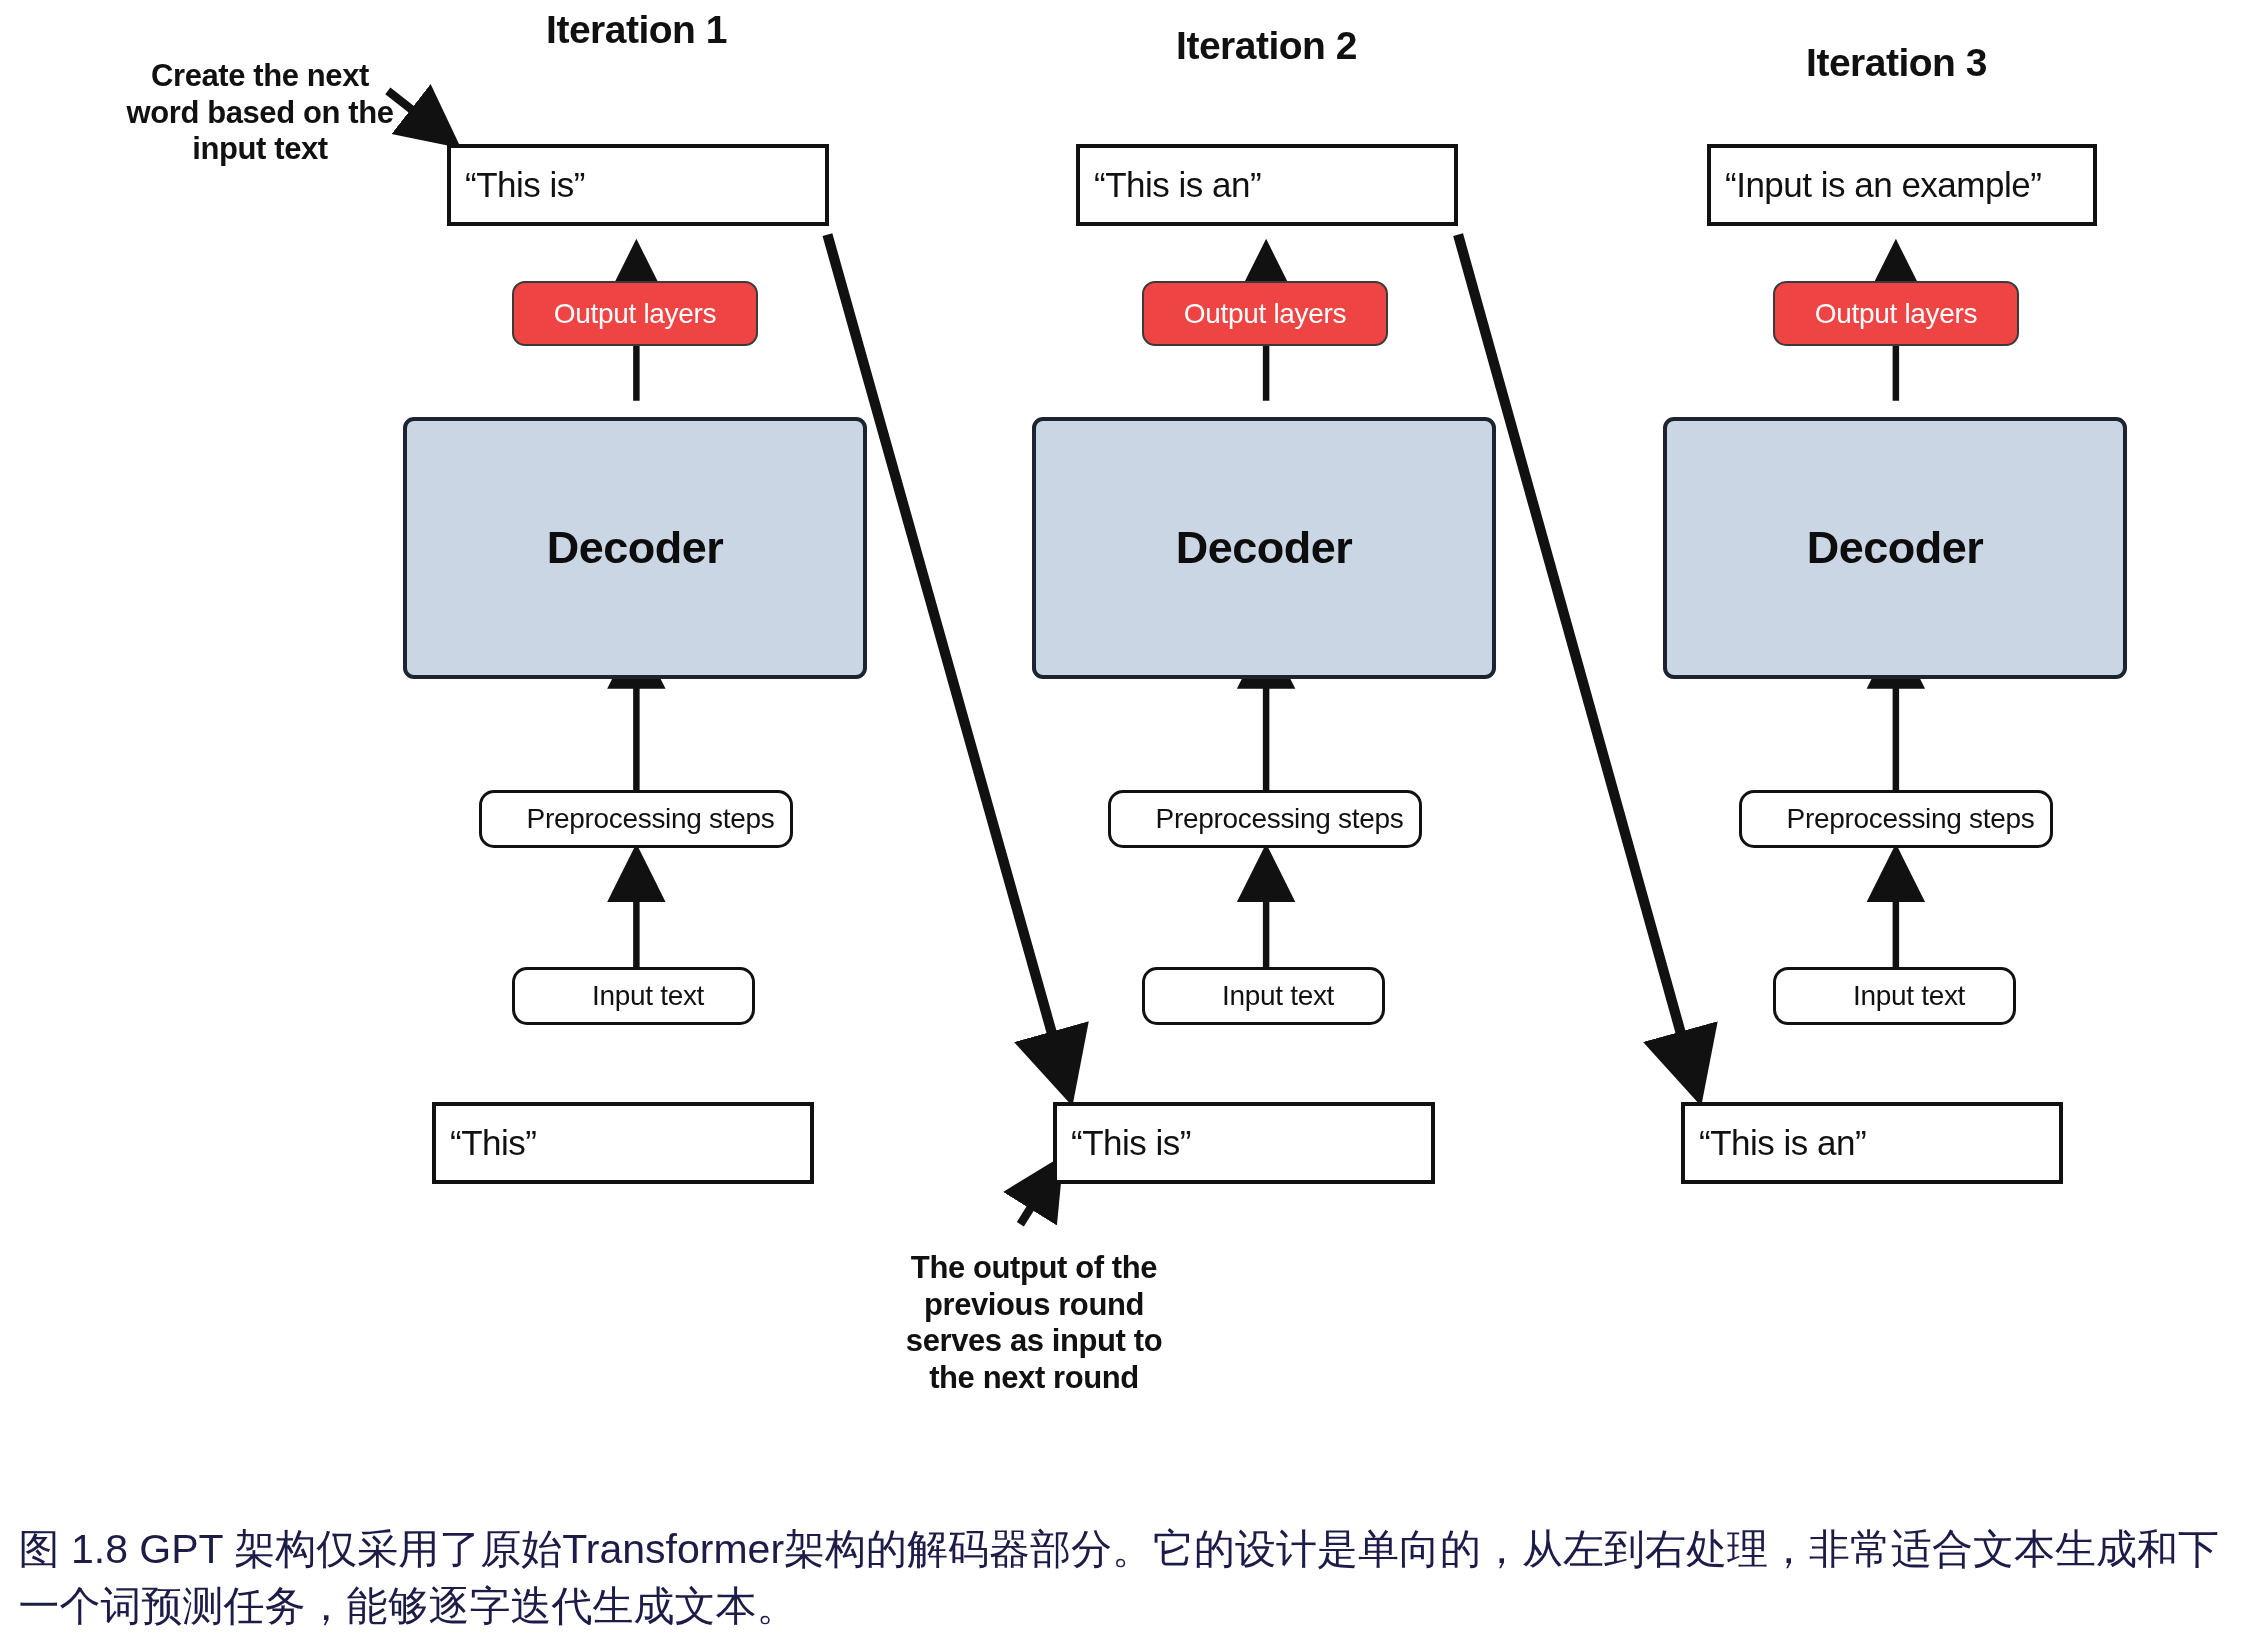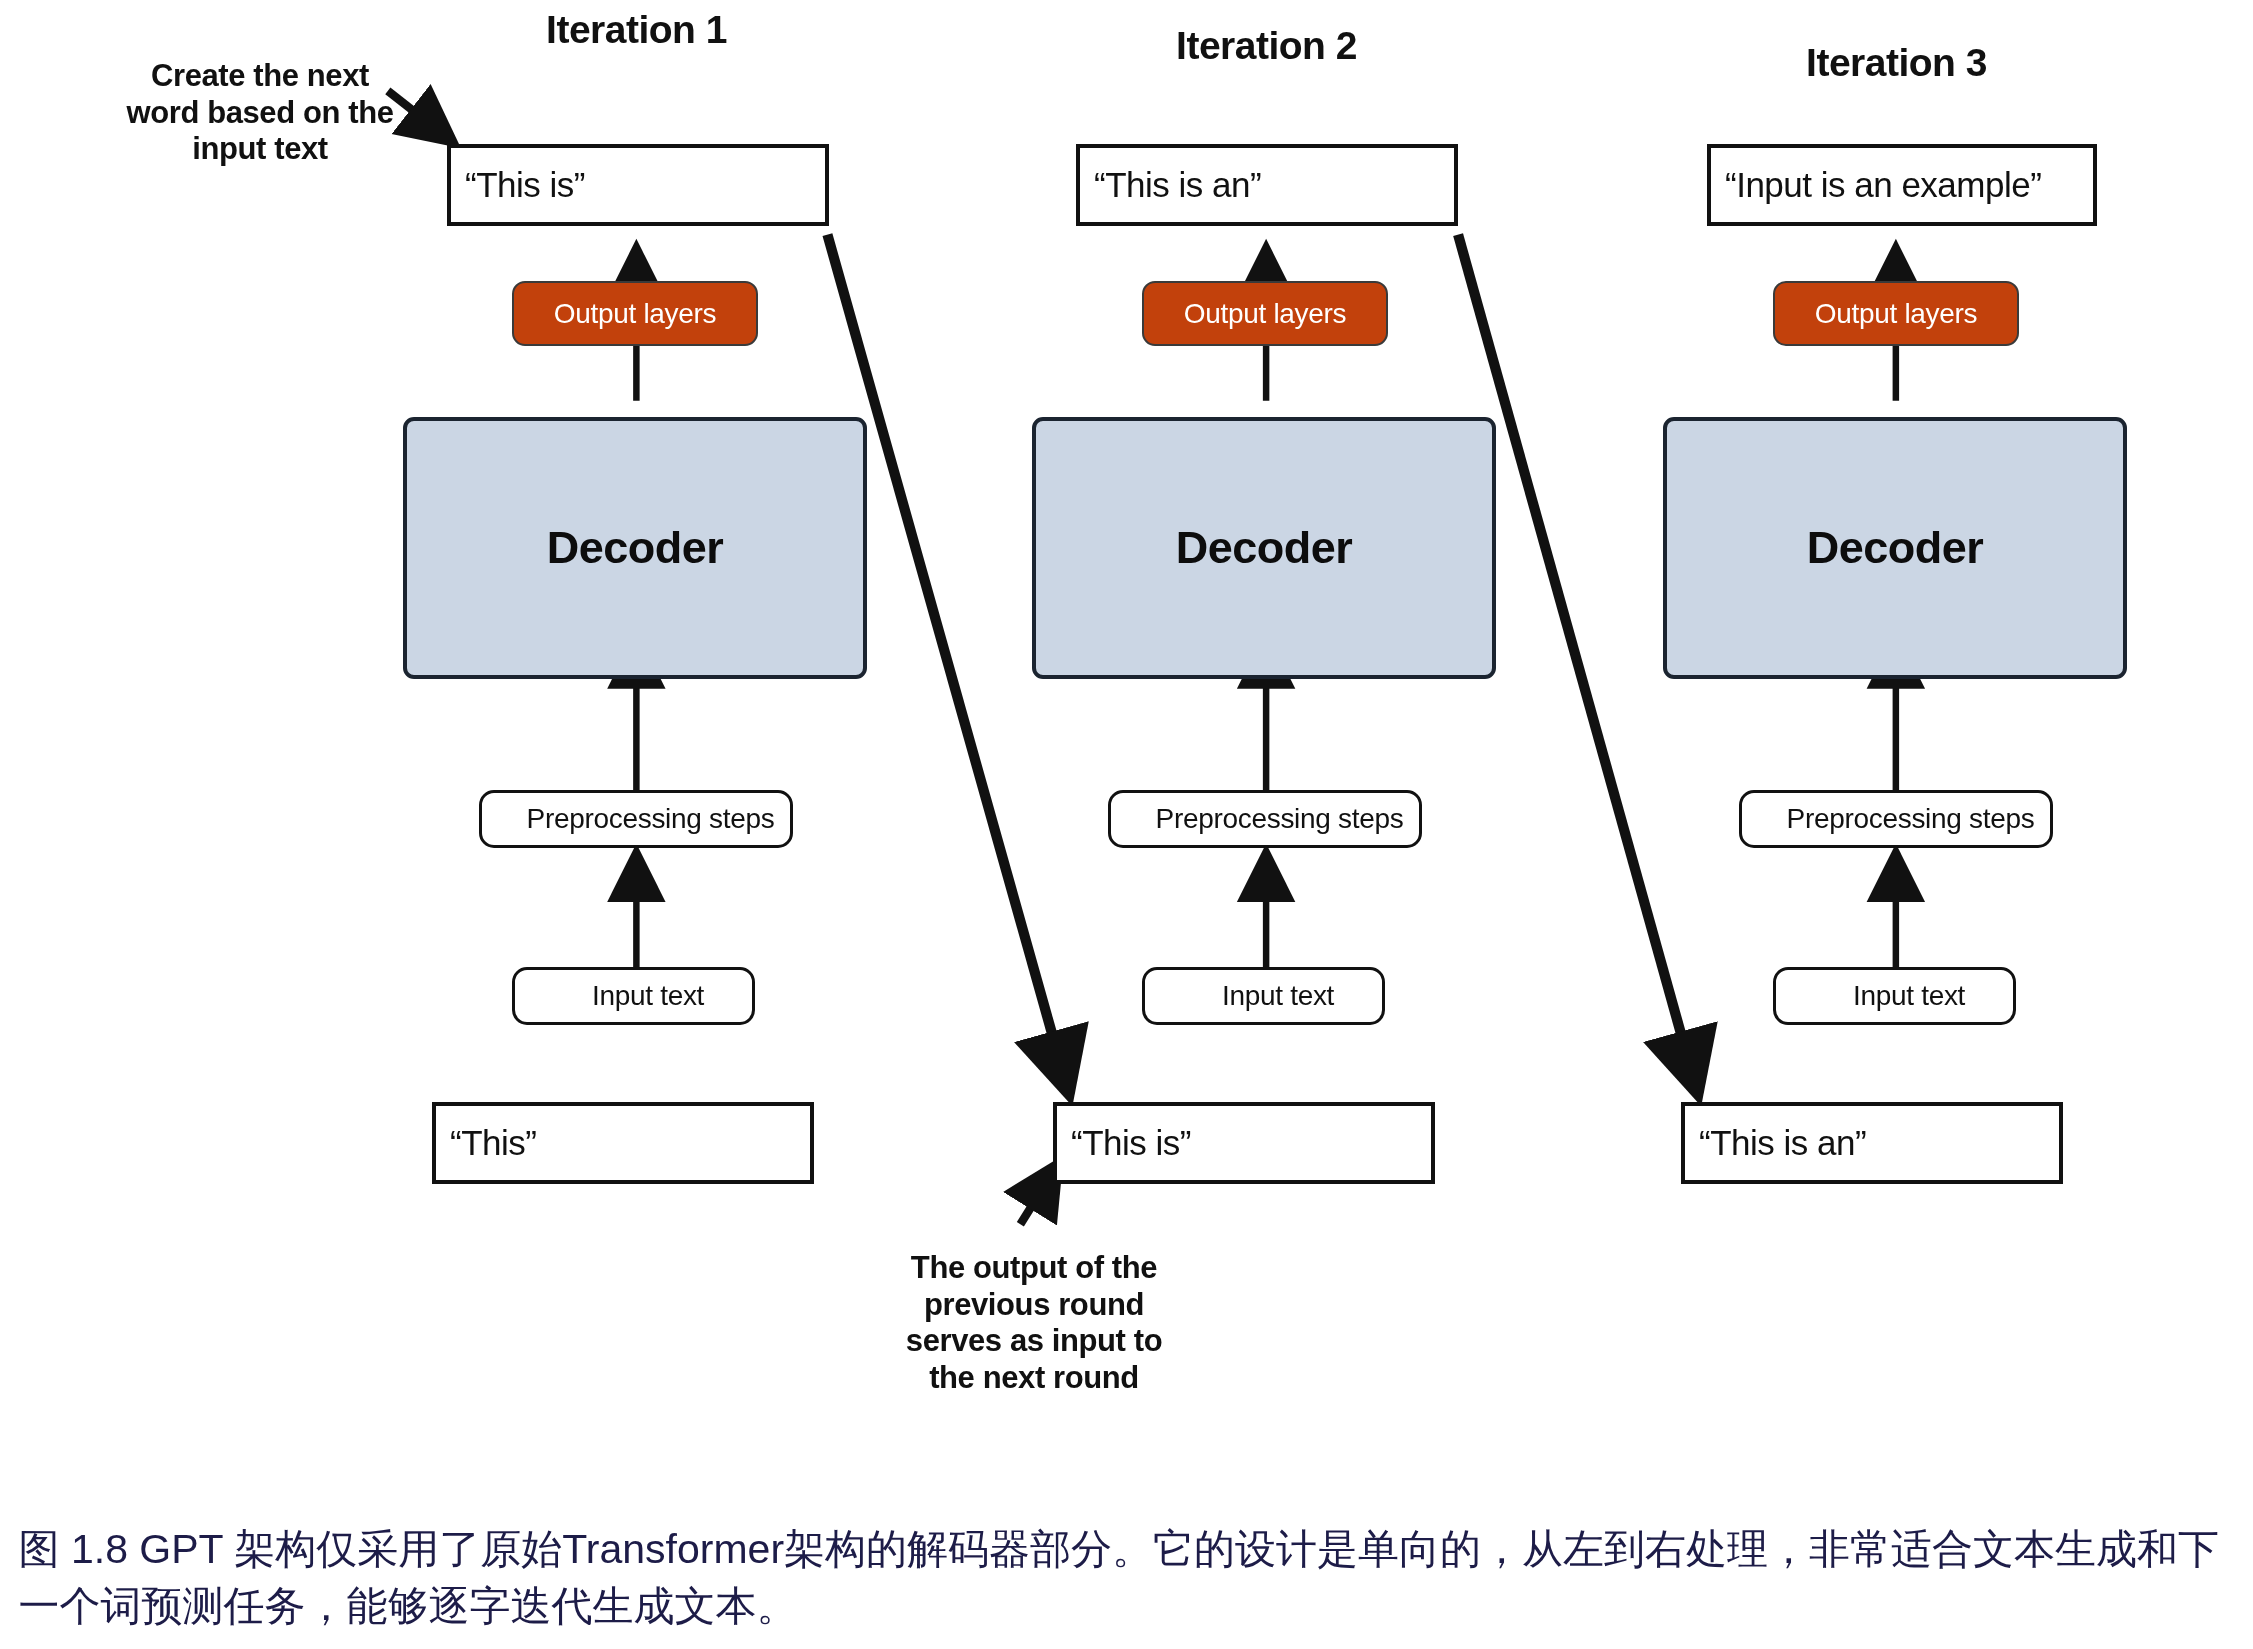--- a/index.html
+++ b/index.html
@@ -53,21 +53,21 @@
     font-size: 28px;
     color: #111111;
     letter-spacing: -0.3px;
     white-space: nowrap;
     padding-left: 29px;
   }
 
   
   .darkbox {
     position: absolute;
-    background: #c2410c;
+    background: #ef4444;
     border: 2.8px solid #3a3a3a;
     border-radius: 13px;
     display: flex;
     align-items: center;
     justify-content: center;
     font-size: 28px;
     color: #ffffff;
     letter-spacing: -0.3px;
     white-space: nowrap;
   }

